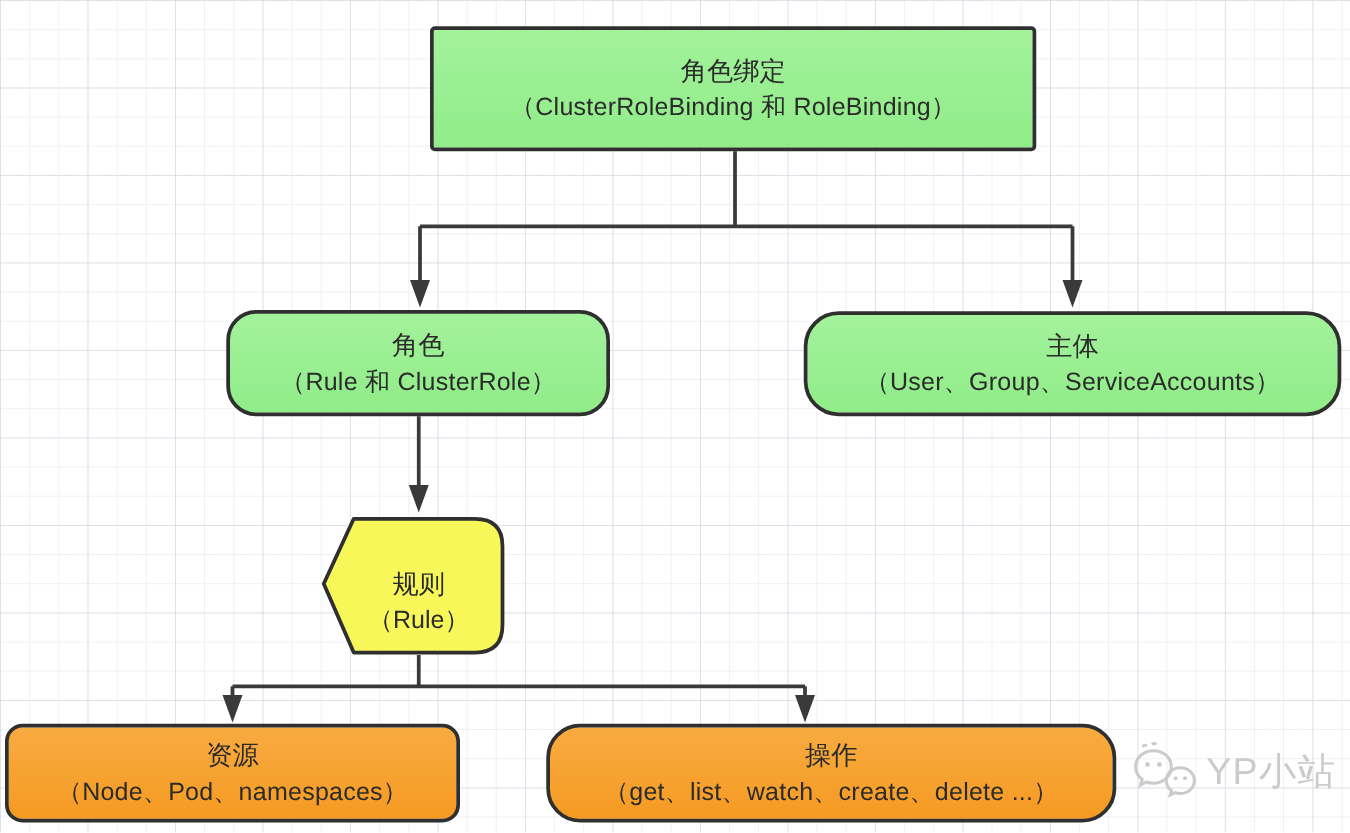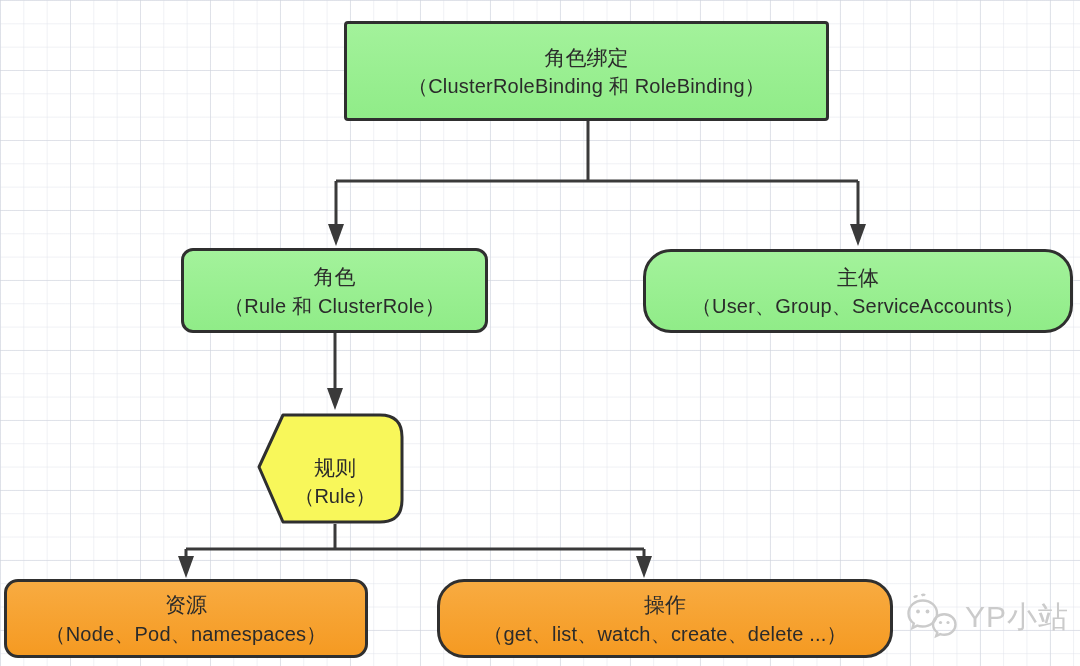--- a/index.html
+++ b/index.html
@@ -24,21 +24,21 @@
     text-align:center;
     border:3px solid #2f2f2f;
     color:#2b2b2b;
   }
   .node .title{font-size:21px;line-height:1.5;white-space:nowrap;}
   .node .sub{font-size:20px;line-height:1.35;white-space:nowrap;letter-spacing:.2px;}
   .green{background:linear-gradient(180deg,#a3f29b 0%,#90ec88 100%);}
   .orange{background:linear-gradient(180deg,#f8ab41 0%,#f59a22 100%);}
 
   .box-binding {left:344px;top:21px;width:485px;height:100px;border-radius:4px;}
-  .box-role    {left:181px;top:248px;width:307px;height:85px;border-radius:12px;}
+  .box-role    {left:181px;top:248px;width:307px;height:85px;border-radius:24px;}
   .box-subject {left:643px;top:249px;width:430px;height:84px;border-radius:28px;}
   .box-resource{left:4px;top:579px;width:364px;height:79px;border-radius:14px;}
   .box-action  {left:437px;top:579px;width:456px;height:79px;border-radius:27px;}
 
   .rule-svg{position:absolute;left:250px;top:408px;width:160px;height:122px;}
   .rule-text{
     position:absolute;left:268px;top:417px;width:134px;height:128px;
     display:flex;flex-direction:column;justify-content:center;align-items:center;
     text-align:center;color:#2b2b2b;
   }

